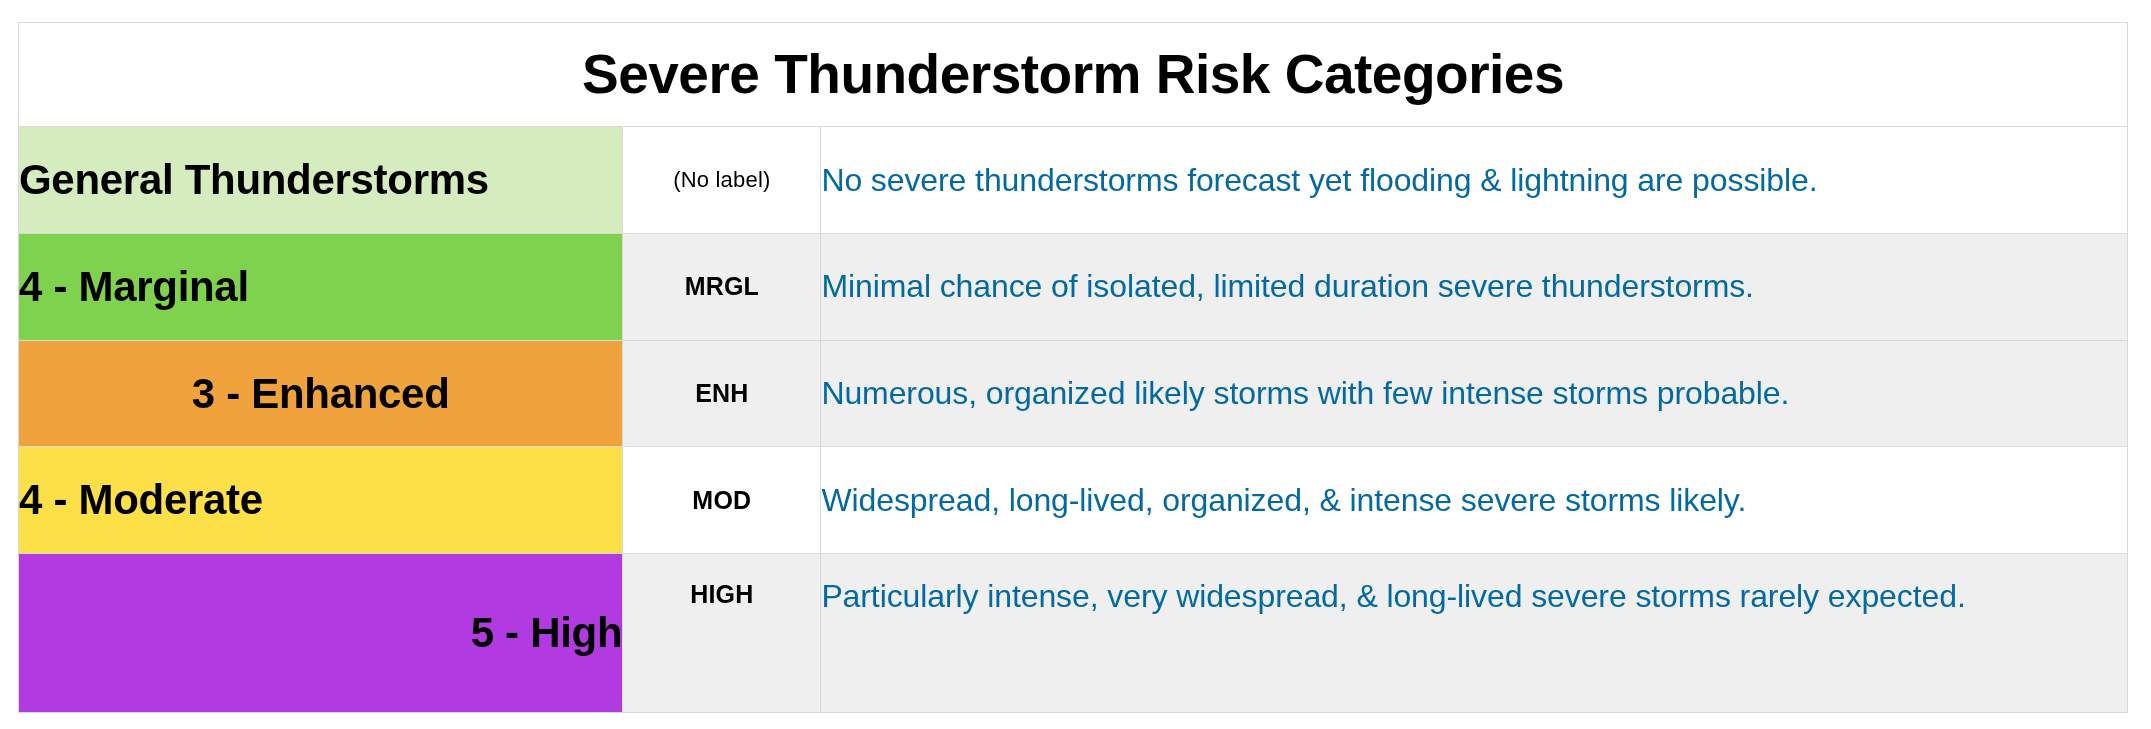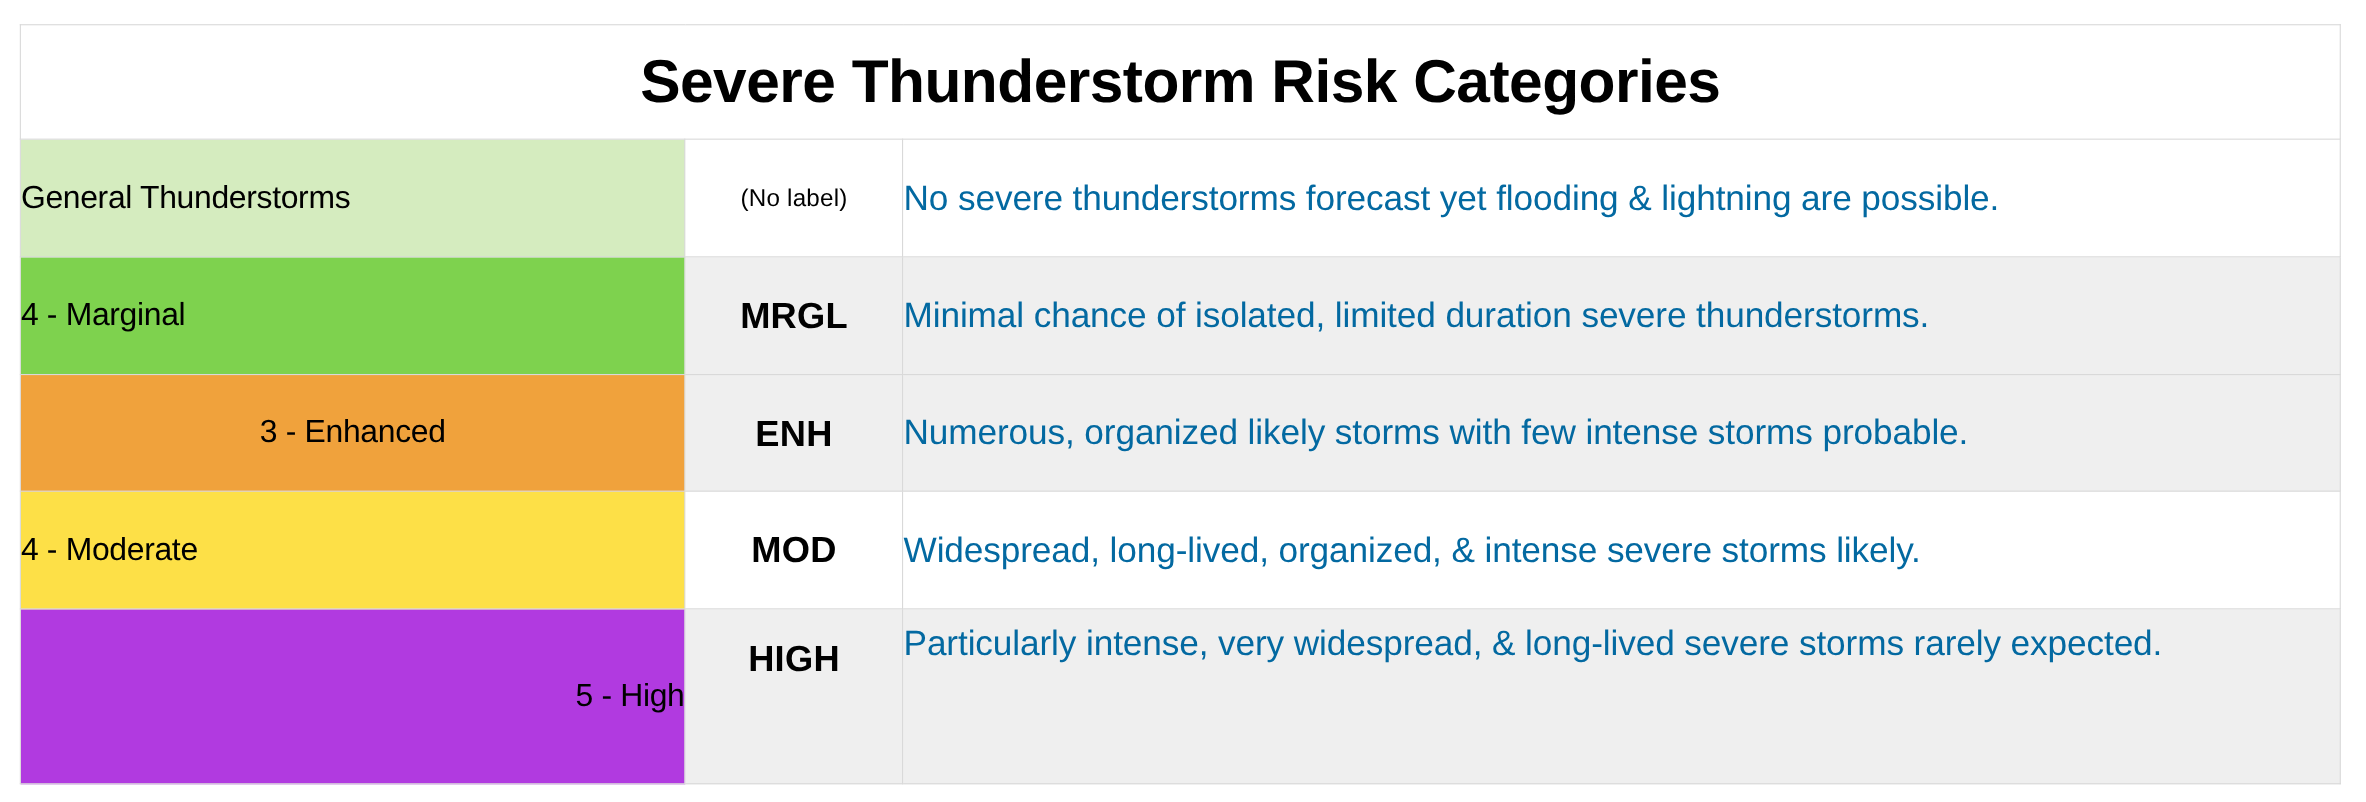--- a/index.html
+++ b/index.html
@@ -60,32 +60,32 @@
     font-weight: bold;
     color: #000000;
     letter-spacing: -0.5px;
     line-height: 1.05;
     display: block;
   }
 
   
   td.cat-cell {
     padding: 0 0 0 14px;
-    font-size: 29px;
-    font-weight: normal;
+    font-size: 42px;
+    font-weight: bold;
     color: #000000;
     white-space: nowrap;
     letter-spacing: -0.3px;
     border-left: 1px solid #b7b7b7;
   }
 
   
   td.abbr-cell {
     text-align: center;
-    font-size: 33px;
+    font-size: 25px;
     font-weight: bold;
     color: #000000;
     letter-spacing: 0.2px;
   }
   td.abbr-cell.nolabel {
     font-weight: normal;
     font-size: 22px;
   }
   td.abbr-cell.top-align {
     vertical-align: top;
@@ -96,21 +96,21 @@
   td.desc-cell {
     padding: 0 18px 0 16px;
     font-size: 32px;
     font-weight: normal;
     color: #0369a1;
     line-height: 1.28;
     letter-spacing: -0.1px;
   }
   td.desc-cell.top-align {
     vertical-align: top;
-    padding-top: 10px;
+    padding-top: 22px;
   }
 
   
   tr.band-white td.abbr-cell,
   tr.band-white td.desc-cell { background: #ffffff; }
   tr.band-grey  td.abbr-cell,
   tr.band-grey  td.desc-cell { background: #efefef; }
 
   
   tr.data-row { height: 92px; }

